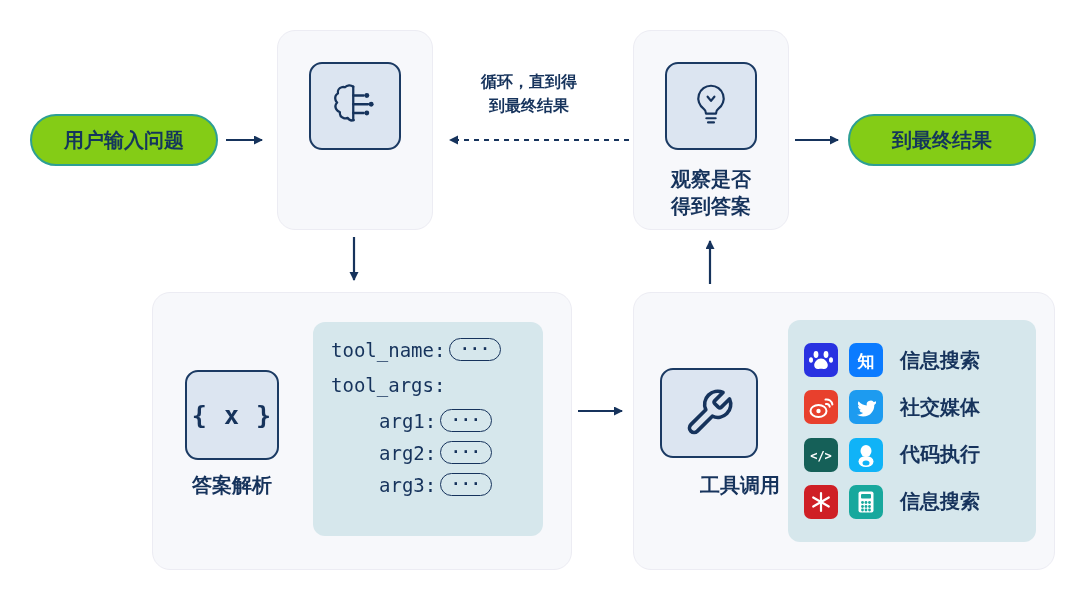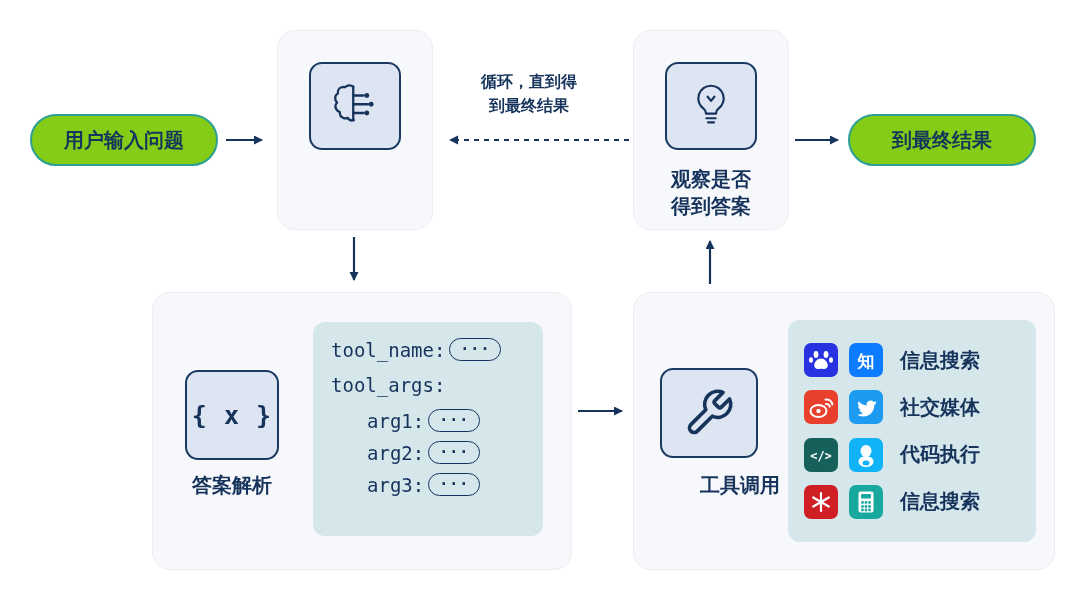--- a/index.html
+++ b/index.html
@@ -10,21 +10,21 @@
         color:#14365c;box-sizing:border-box;}
   .card{position:absolute;background:#f7f8fb;border:1.5px solid #ececf3;border-radius:18px;box-sizing:border-box;}
   .iconbox{position:absolute;background:#dce5f1;border:2px solid #1b3a63;border-radius:13px;
            display:flex;align-items:center;justify-content:center;box-sizing:border-box;}
   .cardlabel{position:absolute;font-size:20px;font-weight:700;text-align:center;color:#16335c;line-height:1.35;}
   .loop-label{position:absolute;font-size:16px;font-weight:600;text-align:center;color:#16335c;line-height:1.5;}
   .panel{position:absolute;background:#d6e7ec;border-radius:12px;box-sizing:border-box;}
   .code-panel{padding:16px 18px;font-family:"DejaVu Sans Mono","Liberation Mono",monospace;
               font-size:19px;color:#16335c;}
   .code-row{display:flex;align-items:flex-end;gap:4px;margin-bottom:13px;}
-  .code-row.indent{margin-left:36px;margin-bottom:9px;}
+  .code-row.indent{margin-left:48px;margin-bottom:9px;}
   .epill{display:inline-flex;align-items:center;justify-content:center;min-width:52px;height:23px;
          border:1.7px solid #16335c;border-radius:999px;font-size:15px;font-weight:700;
          letter-spacing:1px;line-height:1;padding:0 8px;box-sizing:border-box;}
   .tools-panel{display:flex;flex-direction:column;justify-content:space-evenly;padding:10px 16px;}
   .tool-row{display:flex;align-items:center;gap:11px;}
   .badge{width:34px;height:34px;flex:0 0 auto;display:block;}
   .rowlabel{font-size:20px;font-weight:600;color:#16335c;margin-left:6px;text-align:right;}
   .braces{font-family:"DejaVu Sans Mono","Liberation Mono",monospace;font-size:25px;font-weight:700;
           color:#16335c;letter-spacing:1px;}
   svg.arrows{position:absolute;left:0;top:0;pointer-events:none;}

